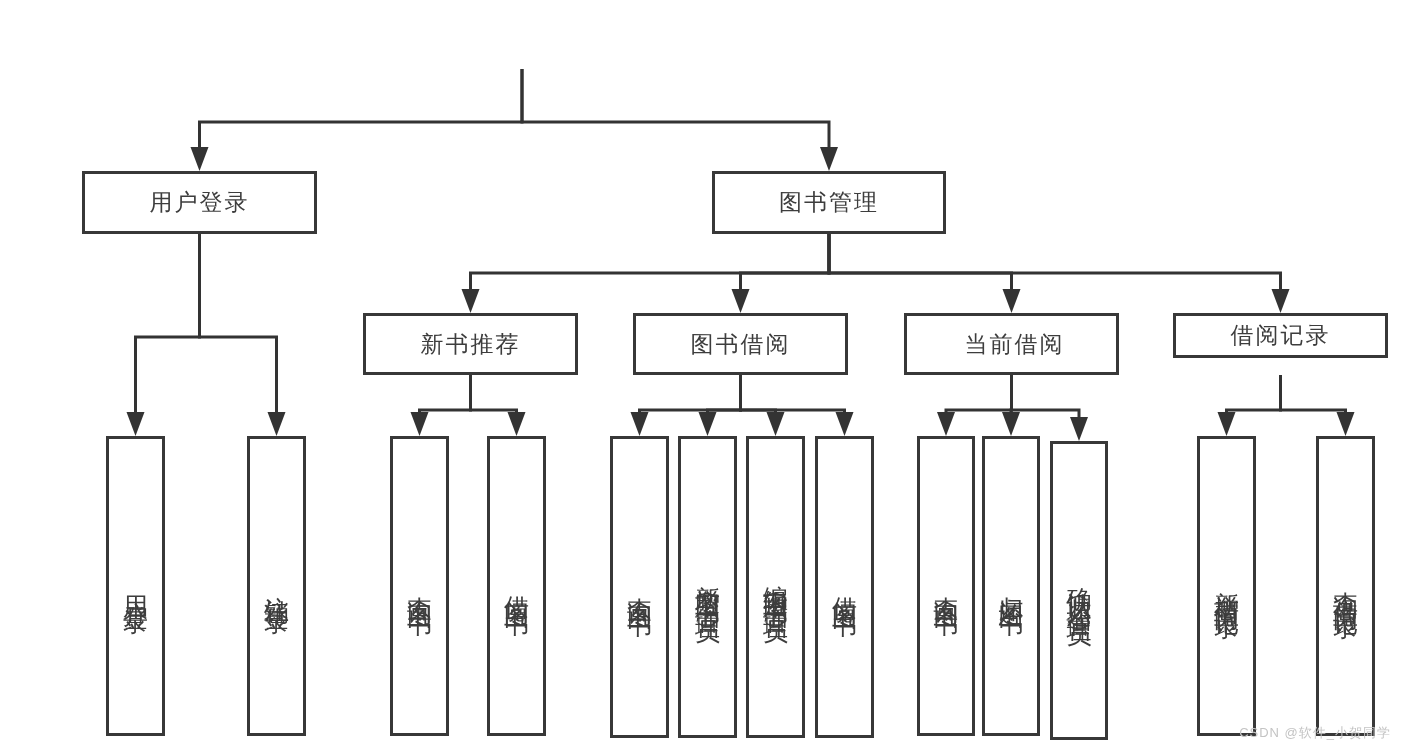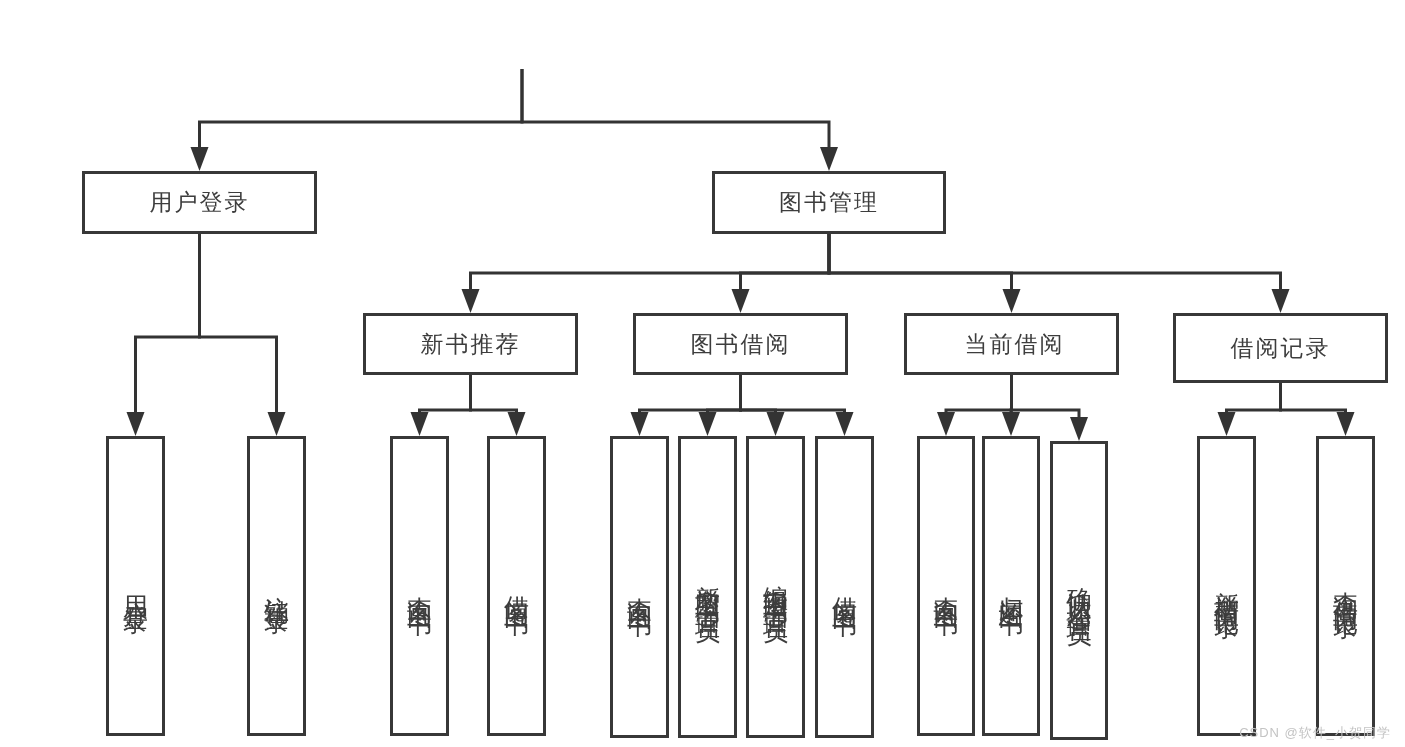--- a/index.html
+++ b/index.html
@@ -106,21 +106,21 @@
   </div>
     <div class="node horizontal" style="left: 363px; top: 313px; width: 215px; height: 62px;">
     <span class="node-label">新书推荐</span>
   </div>
     <div class="node horizontal" style="left: 633px; top: 313px; width: 215px; height: 62px;">
     <span class="node-label">图书借阅</span>
   </div>
     <div class="node horizontal" style="left: 904px; top: 313px; width: 215px; height: 62px; padding-left: 6px;">
     <span class="node-label">当前借阅</span>
   </div>
-    <div class="node horizontal" style="left: 1173px; top: 313px; width: 215px; height: 70px;">
+    <div class="node horizontal" style="left: 1173px; top: 313px; width: 215px; height: 45px;">
     <span class="node-label">借阅记录</span>
   </div>
     <div class="node vertical" style="left: 106px; top: 436px; width: 59px; height: 300px;">
     <span class="node-label">用户登录</span>
   </div>
     <div class="node vertical" style="left: 247px; top: 436px; width: 59px; height: 300px;">
     <span class="node-label">注销登录</span>
   </div>
     <div class="node vertical" style="left: 390px; top: 436px; width: 59px; height: 300px;">
     <span class="node-label">查询图书</span>

